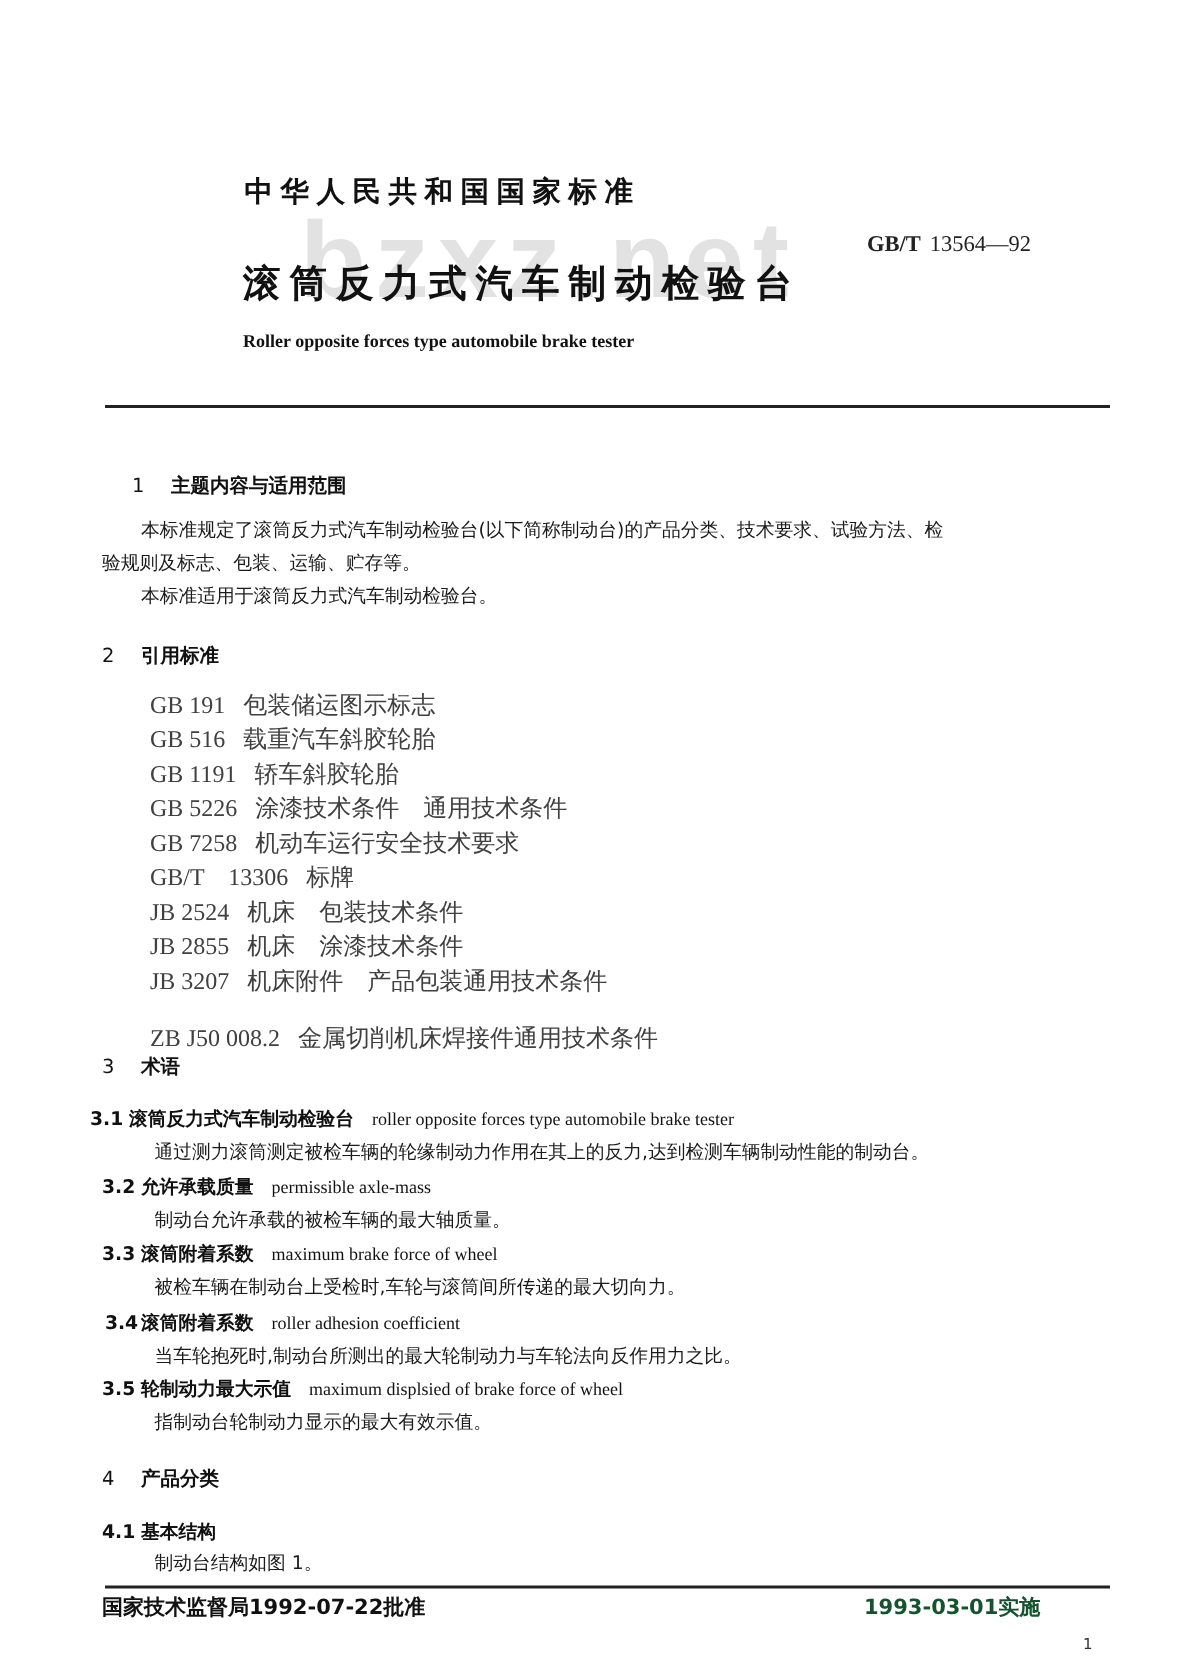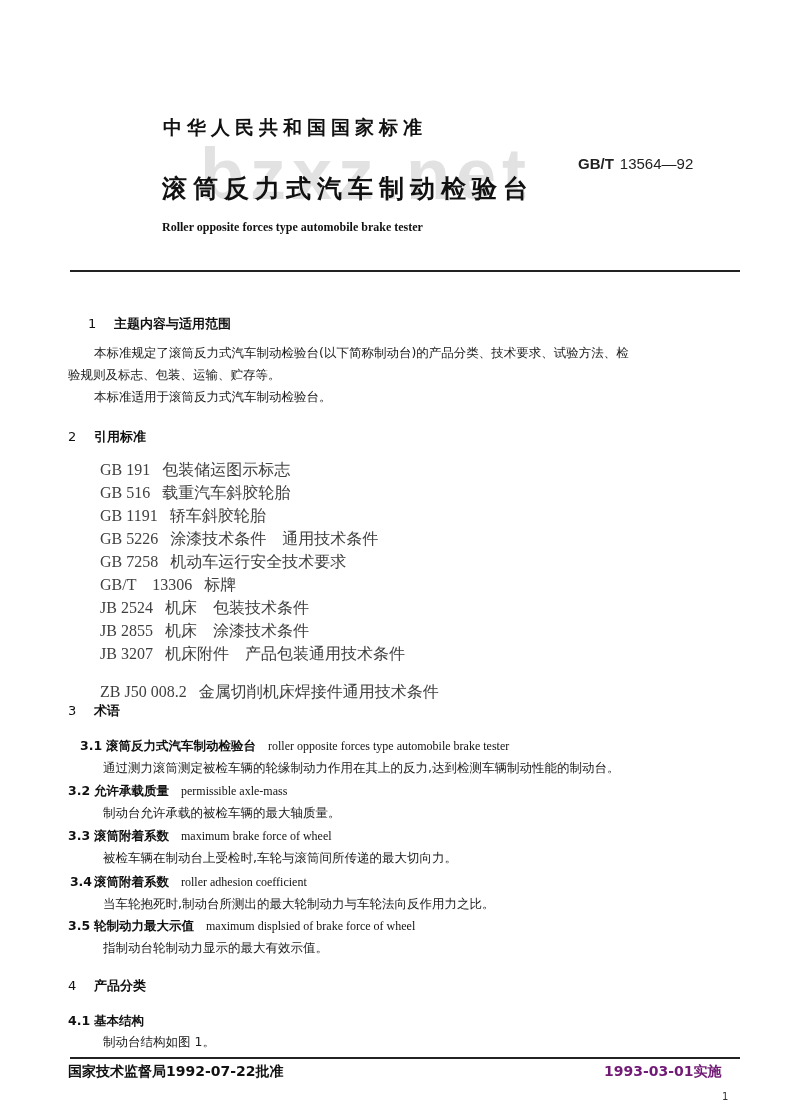--- a/index.html
+++ b/index.html
@@ -4,38 +4,38 @@
 <style>
   html, body { margin: 0; padding: 0; }
   body {
     width: 800px; height: 1108px; background: #ffffff; position: relative;
     overflow: hidden; color: #1a1a1a;
     font-family: "DejaVu Sans", "Liberation Sans", sans-serif;
   }
   .abs { position: absolute; }
   .std-org { left: 163px; top: 115px; font-size: 19px; font-weight: bold; letter-spacing: 5px; color: #111; }
   .watermark { left: 200px; top: 133px; font-size: 72px; font-weight: bold; color: #e2e2e2; letter-spacing: 6px; font-family: "Liberation Sans", sans-serif; z-index: 0; }
-  .std-code { left: 578px; top: 155px; font-size: 15px; color: #222; font-family: Liberation Sans, sans-serif; z-index: 2; }
+  .std-code { left: 578px; top: 155px; font-size: 15px; color: #222; font-family: Liberation Serif, serif; z-index: 2; }
   .std-code b { font-weight: bold; margin-right: 6px; }
   .title-cn { left: 162px; top: 172px; font-size: 25px; font-weight: bold; letter-spacing: 6px; color: #111; z-index: 2; }
   .title-en { left: 162px; top: 220px; font-size: 12px; font-weight: bold; font-family: "Liberation Serif", serif; color: #111; }
   .rule-top { left: 70px; top: 270px; width: 670px; height: 2px; background: #222; }
   .rule-bottom { left: 70px; top: 1057px; width: 670px; height: 2px; background: #222; }
   .section-head { font-size: 13px; font-weight: bold; color: #111; }
   .section-head .num { display: inline-block; width: 26px; font-weight: normal; }
   .para { font-size: 12.5px; color: #1a1a1a; line-height: 22px; }
   .ref-item { font-size: 16px; color: #404040; }
   .ref-item .code { font-family: "Liberation Serif", serif; margin-right: 12px; }
   .term-head { font-size: 12.5px; color: #111; }
   .term-head .tnum { display: inline-block; width: 26px; font-weight: bold; }
   .term-head .tcn { font-weight: bold; margin-right: 12px; }
   .term-head .ten { font-family: "Liberation Serif", serif; font-size: 12px; }
   .term-def { font-size: 12.5px; color: #1a1a1a; }
   .footer-left { left: 68px; top: 1063px; font-size: 14px; font-weight: bold; color: #111; }
-  .footer-right { left: 604px; top: 1063px; font-size: 14px; font-weight: bold; color: #701a75; }
+  .footer-right { left: 576px; top: 1063px; font-size: 14px; font-weight: bold; color: #14532d; }
   .page-num { left: 722px; top: 1091px; font-size: 10px; color: #333; }
 </style>
 </head>
 <body>
 
 <div class="abs watermark">bzxz.net</div>
 <div class="abs std-org">中华人民共和国国家标准</div>
 <div class="abs std-code">
   <b>GB/T</b><span>13564—92</span>
 </div>
@@ -61,21 +61,21 @@
 <div class="abs ref-item" style="left:100px; top:575px;"><span class="code">GB/T　13306</span><span>标牌</span></div>
 <div class="abs ref-item" style="left:100px; top:598px;"><span class="code">JB 2524</span><span>机床　包装技术条件</span></div>
 <div class="abs ref-item" style="left:100px; top:621px;"><span class="code">JB 2855</span><span>机床　涂漆技术条件</span></div>
 <div class="abs ref-item" style="left:100px; top:644px;"><span class="code">JB 3207</span><span>机床附件　产品包装通用技术条件</span></div>
 <div class="abs ref-item" style="left:100px; top:682px;"><span class="code">ZB J50 008.2</span><span>金属切削机床焊接件通用技术条件</span></div>
 
 <div class="abs section-head" style="left:68px; top:702px;">
   <span class="num">3</span><span>术语</span>
 </div>
 
-<div class="abs term-head" style="left:80px; top:738px;"><span class="tnum">3.1</span><span class="tcn">滚筒反力式汽车制动检验台</span><span class="ten">roller opposite forces type automobile brake tester</span></div>
+<div class="abs term-head" style="left:60px; top:738px;"><span class="tnum">3.1</span><span class="tcn">滚筒反力式汽车制动检验台</span><span class="ten">roller opposite forces type automobile brake tester</span></div>
 <div class="abs term-def" style="left:103px; top:760px;text-align:right;">通过测力滚筒测定被检车辆的轮缘制动力作用在其上的反力,达到检测车辆制动性能的制动台。</div>
 
 <div class="abs term-head" style="left:68px; top:783px;"><span class="tnum">3.2</span><span class="tcn">允许承载质量</span><span class="ten">permissible axle-mass</span></div>
 <div class="abs term-def" style="left:103px; top:805px;">制动台允许承载的被检车辆的最大轴质量。</div>
 
 <div class="abs term-head" style="left:68px; top:828px;"><span class="tnum">3.3</span><span class="tcn">滚筒附着系数</span><span class="ten">maximum brake force of wheel</span></div>
 <div class="abs term-def" style="left:103px; top:850px;">被检车辆在制动台上受检时,车轮与滚筒间所传递的最大切向力。</div>
 
 <div class="abs term-head" style="left:68px; top:874px;text-align:center;"><span class="tnum">3.4</span><span class="tcn">滚筒附着系数</span><span class="ten">roller adhesion coefficient</span></div>
 <div class="abs term-def" style="left:103px; top:896px;text-align:right;">当车轮抱死时,制动台所测出的最大轮制动力与车轮法向反作用力之比。</div>

